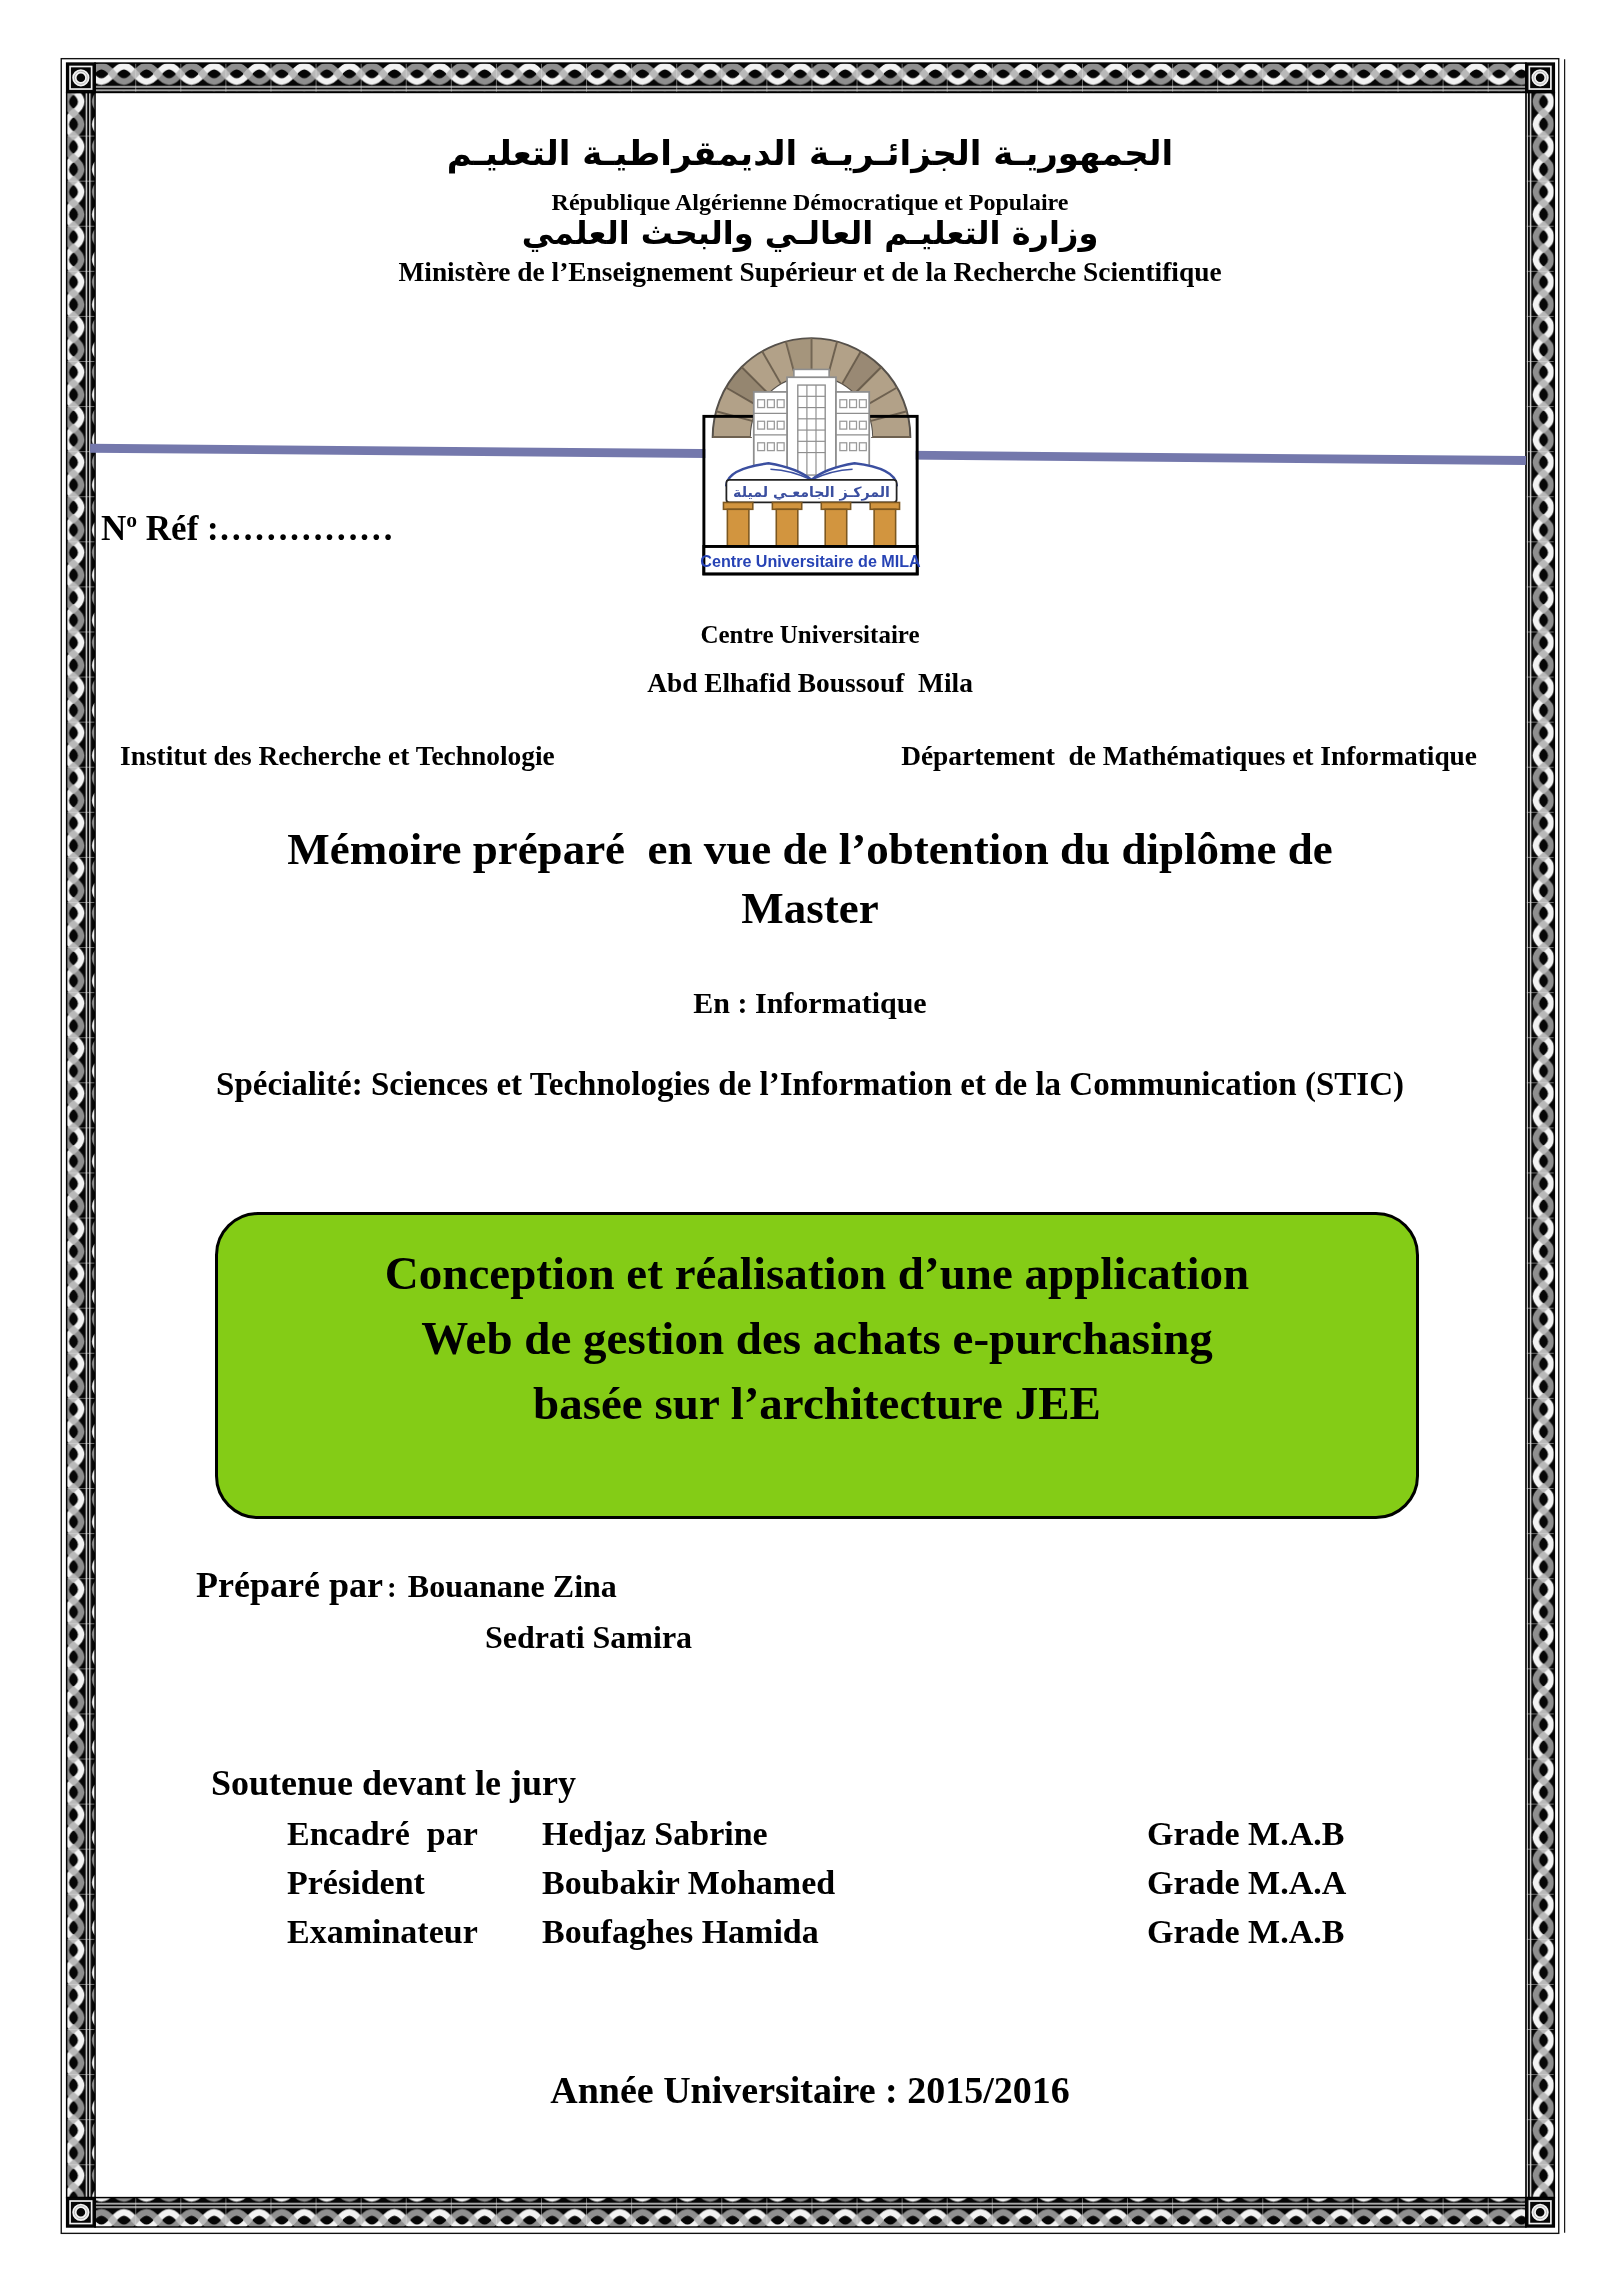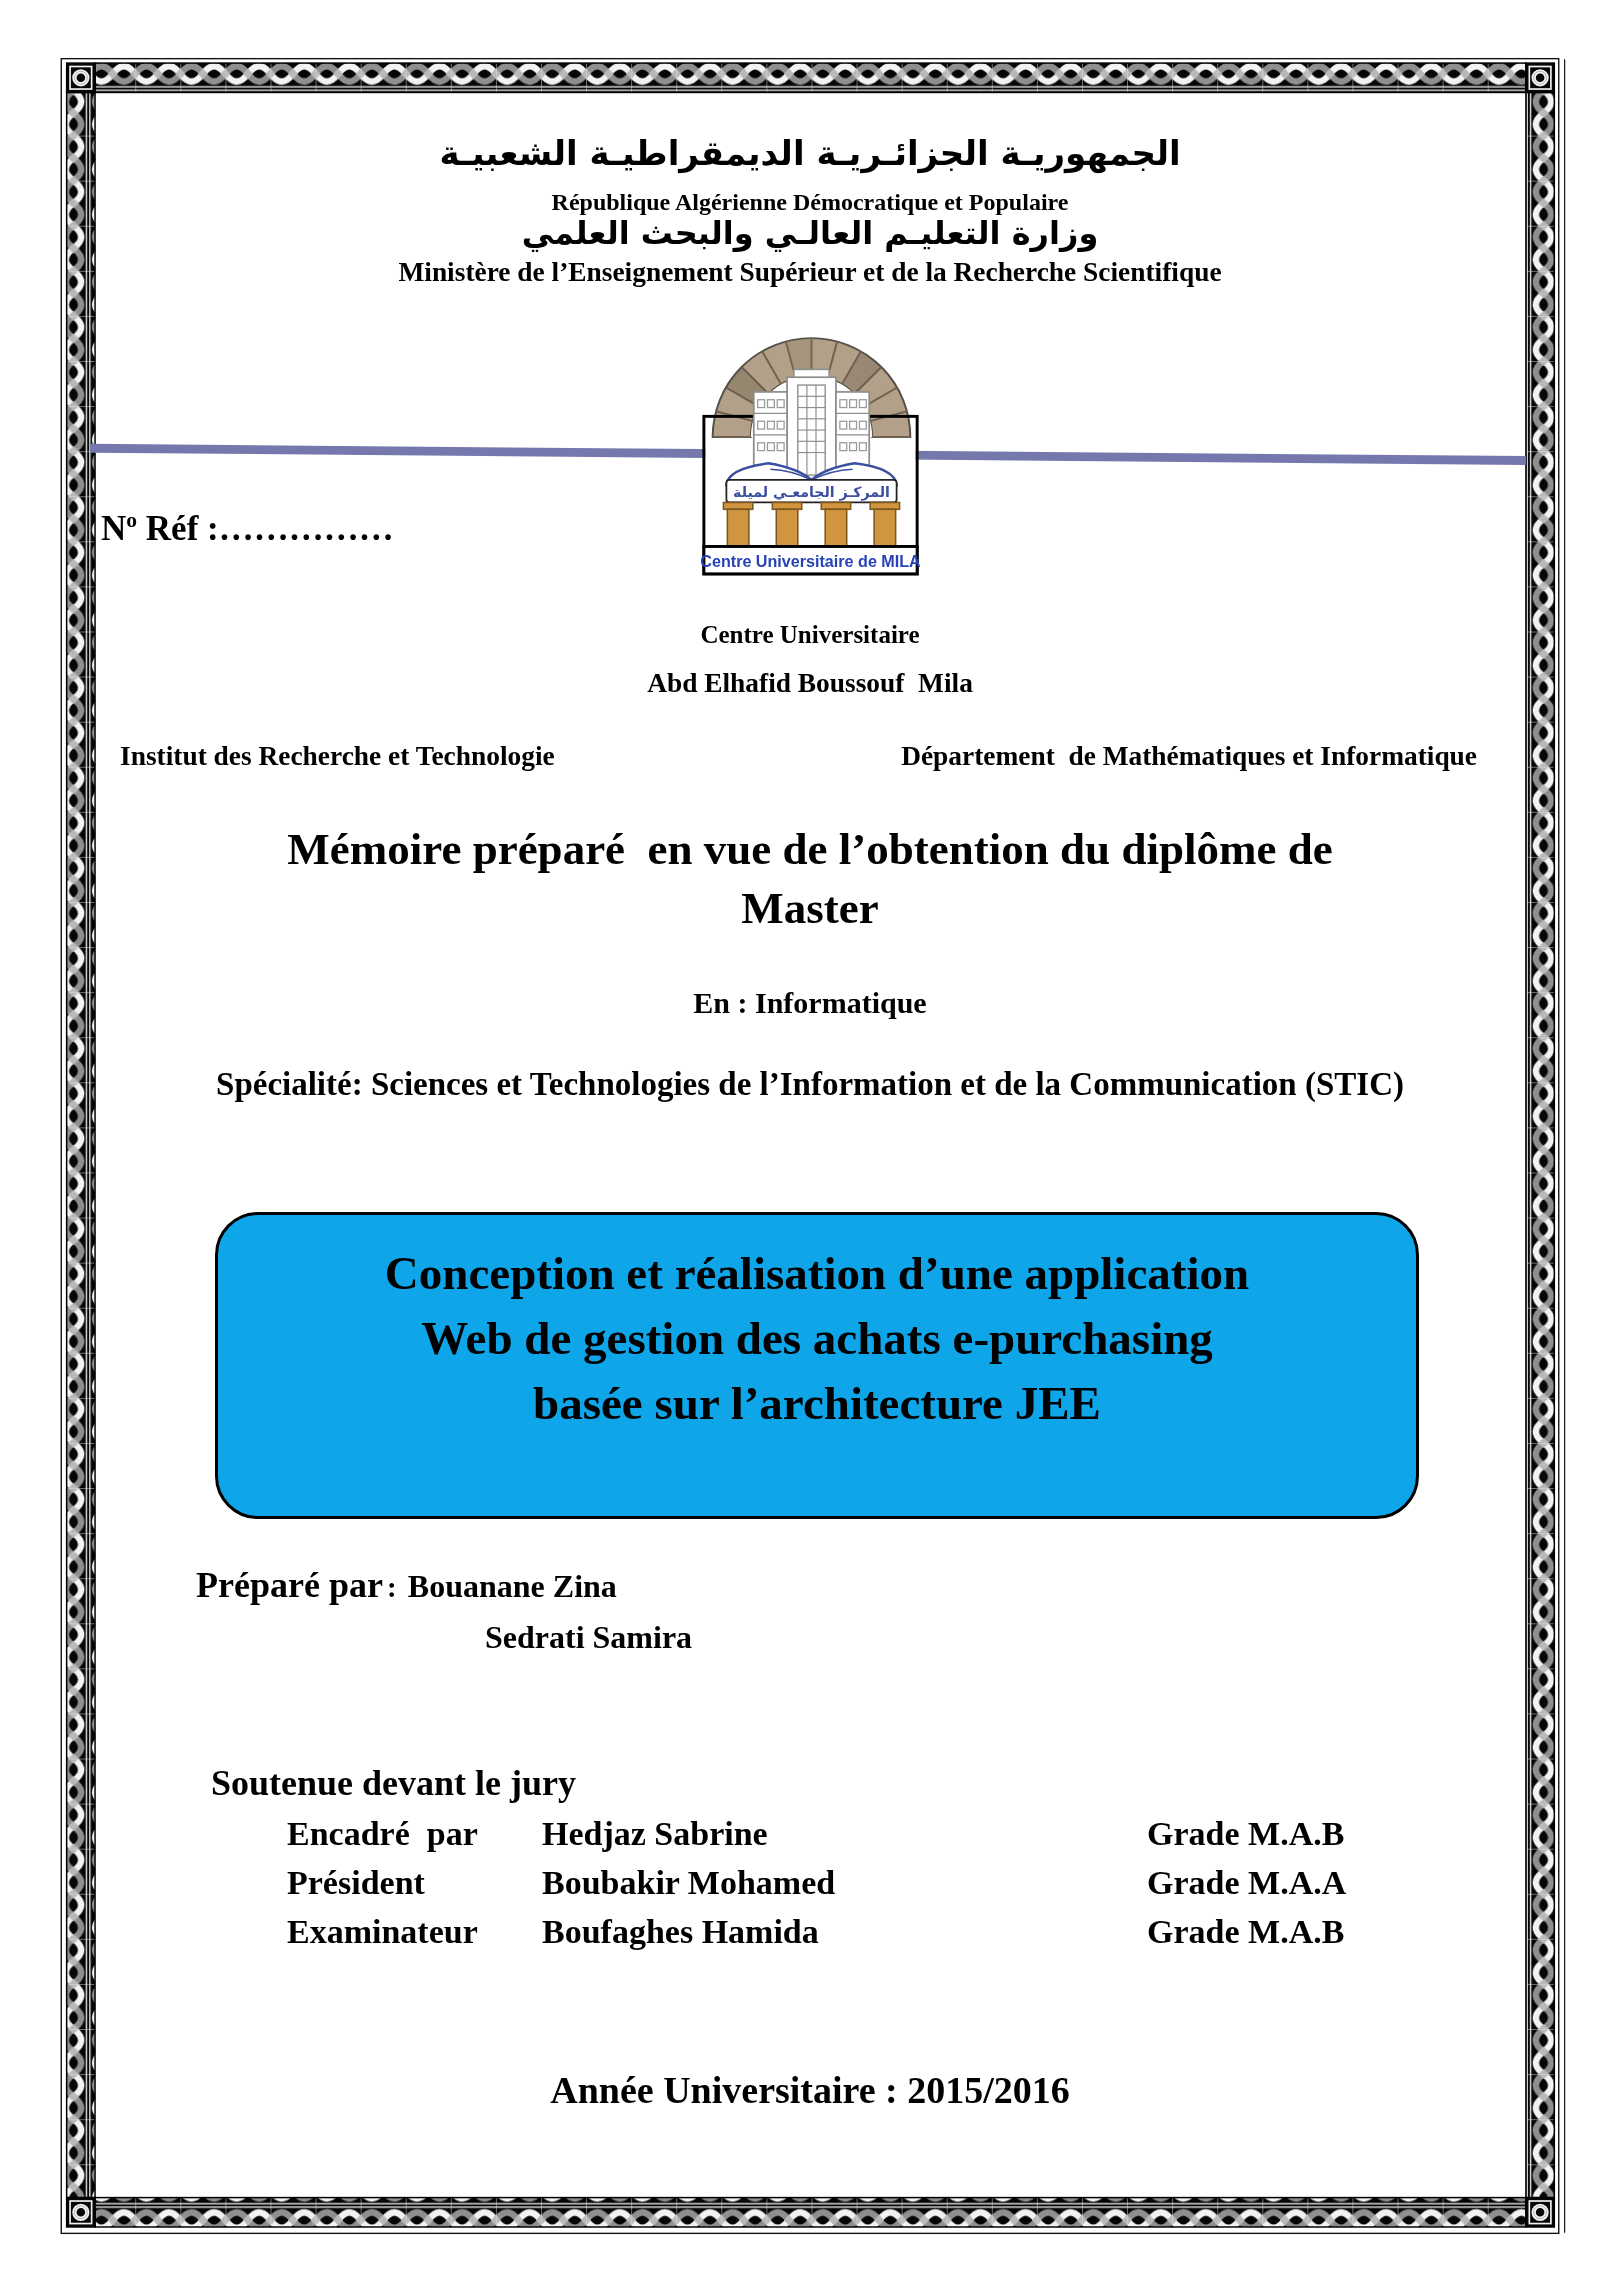--- a/index.html
+++ b/index.html
@@ -11,21 +11,21 @@
   .b{font-weight:bold;}
   .arabic{font-family:"DejaVu Sans", sans-serif;font-weight:bold;direction:rtl;}
   .hdr-fr{font-weight:bold;}
   .nref{font-size:35px;font-weight:bold;}
   .nref sup{font-size:21.6px;vertical-align:super;}
   .inst-row{top:741px;left:0;width:1620px;font-size:27.4px;font-weight:bold;}
   .inst-left{position:absolute;left:120px;top:0;}
   .inst-right{position:absolute;right:143px;top:0;}
   .memoire{font-size:45px;font-weight:bold;letter-spacing:0px;}
   .title-box{left:215px;top:1212px;width:1204px;height:307px;border:3.9px solid #000;
-             border-radius:43px;background:#0ea5e9;box-sizing:border-box;text-align:center;
+             border-radius:43px;background:#84cc16;box-sizing:border-box;text-align:center;
              padding-top:25.5px;}
   .title-box div{font-size:47px;font-weight:bold;line-height:65px;}
   .prep-line{left:196px;top:1564px;font-weight:bold;}
   .prep-label{font-size:36px;}
   .prep-colon{font-size:29px;}
   .prep-name{font-size:32px;}
   .author2{left:453px;top:1619px;font-size:32px;font-weight:bold;margin-left:32px;}
   .jury-heading{left:211px;top:1762px;font-size:36px;font-weight:bold;}
   .jury-row{left:0;width:1620px;font-size:34px;font-weight:bold;height:43px;}
   .jury-role{position:absolute;left:287px;top:0;}
@@ -94,21 +94,21 @@
     <g>
       <rect x="1557" y="2242" width="29" height="30" fill="#060606" stroke="#000" stroke-width="1.5"></rect>
       <rect x="1560.5" y="2245.5" width="22" height="23" fill="none" stroke="#f2f2f2" stroke-width="1.7"></rect>
       <circle cx="1571.5" cy="2257" r="6.6" fill="none" stroke="#f2f2f2" stroke-width="4.4"></circle>
       <circle cx="1571.5" cy="2257" r="6.6" fill="none" stroke="#9a9a9a" stroke-width="1" opacity="0.7"></circle>
     </g>
 
     <line x1="92" y1="457" x2="1557" y2="469.5" stroke="#7478ac" stroke-width="9"></line>
   </svg>
 
-  <div class="abs ctr arabic" style="top:133px;font-size:34px;" data-bind="header.arabic_line1">الجمهوريـة الجزائـريـة الديمقراطيـة الشعبيـة</div>
+  <div class="abs ctr arabic" style="top:133px;font-size:34px;" data-bind="header.arabic_line1">الجمهوريـة الجزائـريـة الديمقراطيـة التعليـم</div>
   <div class="abs ctr hdr-fr" style="top:189px;font-size:24px;" data-bind="header.french_line1">République Algérienne Démocratique et Populaire</div>
   <div class="abs ctr arabic" style="top:214px;font-size:32px;" data-bind="header.arabic_line2">وزارة التعليـم العالـي والبحث العلمي</div>
   <div class="abs ctr hdr-fr" style="top:257px;font-size:27.4px;" data-bind="header.french_line2">Ministère de l’Enseignement Supérieur et de la Recherche Scientifique</div>
 
   <svg class="abs" style="left:699px;top:333px;" width="225" height="245" viewBox="0 0 230 250">
 
     <rect x="6.5" y="86.5" width="215" height="158" fill="#ffffff"></rect>
 
     <g>
       <path d="M14,106 A101,101 0 0 1 216,106 L177,106 A62,62 0 0 0 53,106 Z" fill="#b2a188" stroke="#55504a" stroke-width="2"></path>

